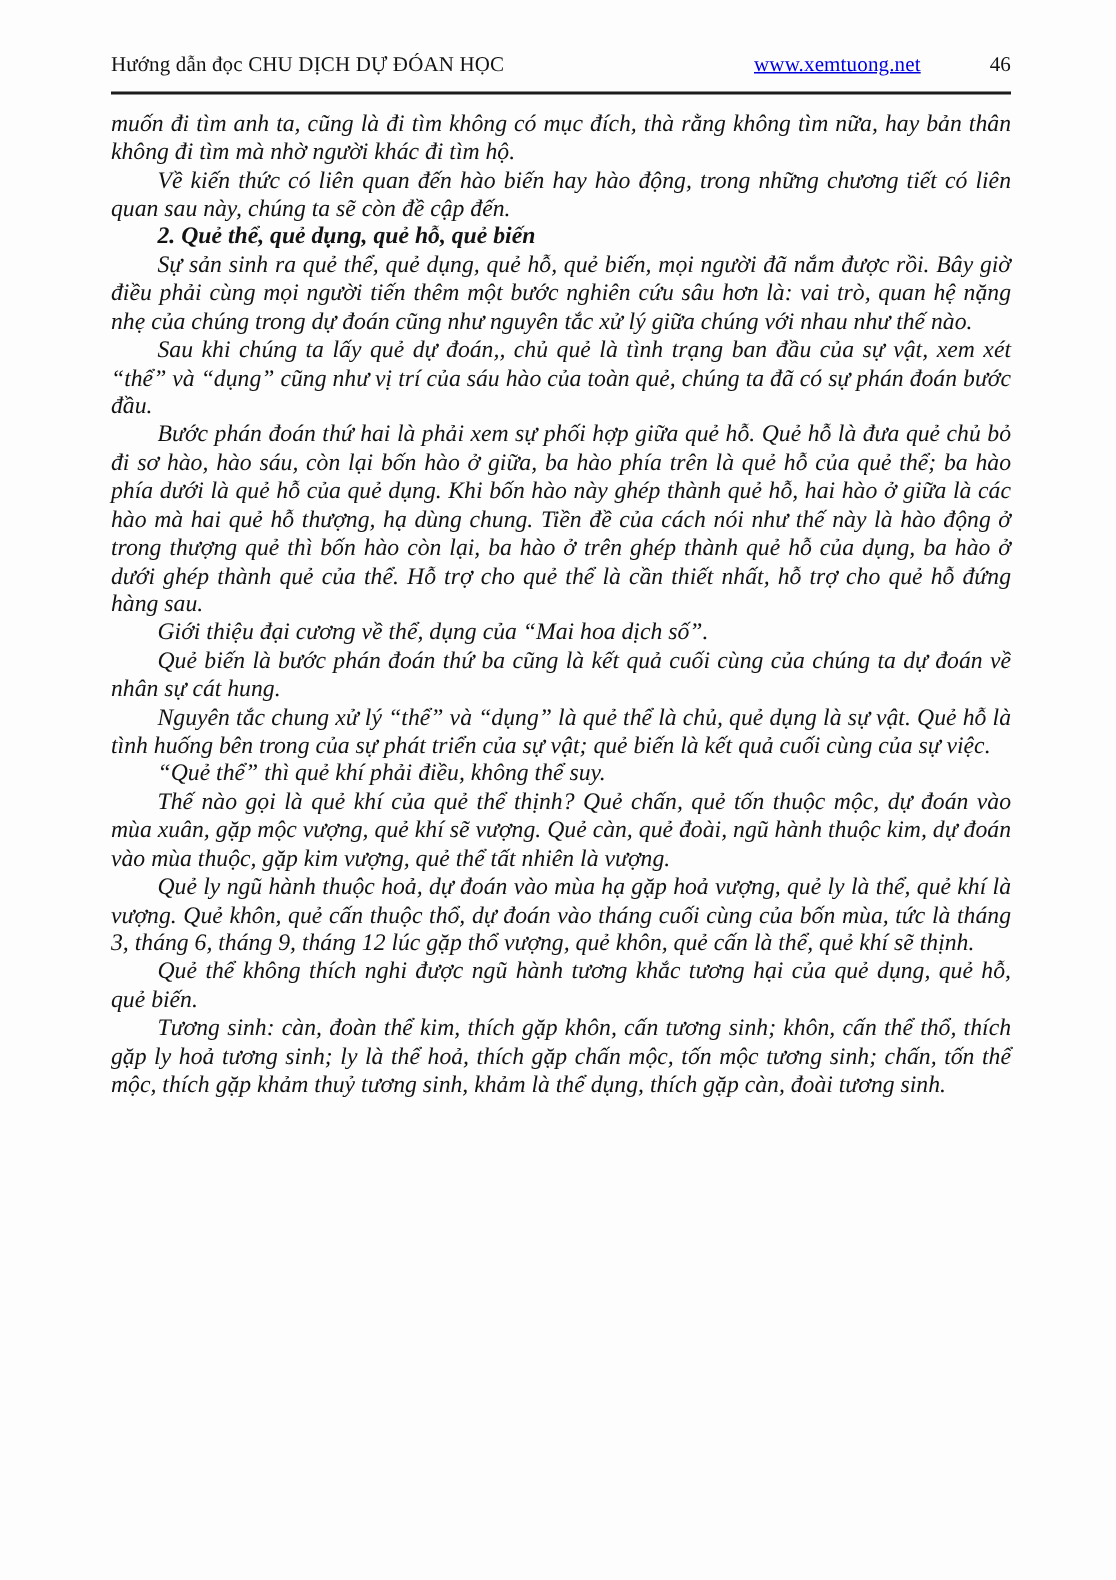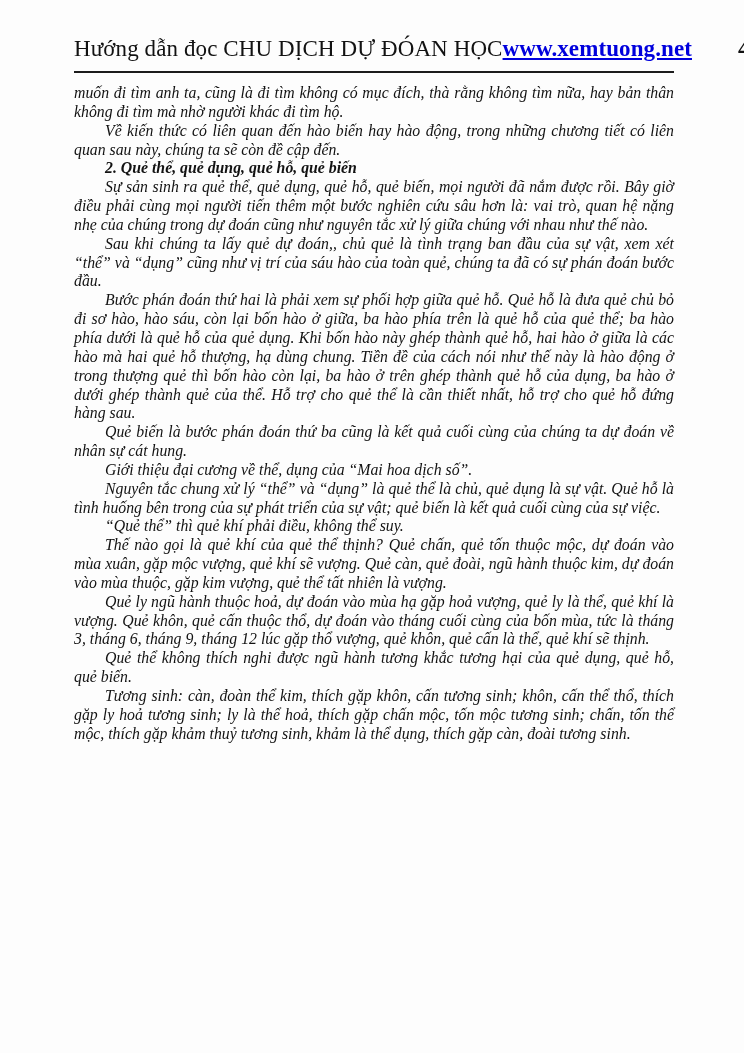--- a/index.html
+++ b/index.html
@@ -14,31 +14,30 @@
     height: 1053px;
     background: var(--bg, #fdfdfd);
     color: var(--text, #121212);
     font-family: "Liberation Serif", "DejaVu Serif", serif;
     padding: 36px 70px 0 74px;
     overflow: hidden;
   }
   .header {
     display: flex;
     align-items: baseline;
-    font-size: 23px;
+    font-size: 14px;
     letter-spacing: 0.1px;
     white-space: nowrap;
   }
   .header-title {
     flex: 1 1 auto;
   }
   .header-right {
     display: flex;
     align-items: flex-start;
-    font-weight: bold;
   }
   .website-link {
     color: var(--link, #0000dd);
     text-decoration: underline;
     cursor: pointer;
   }
   .page-number {
     margin-left: 46px;
   }
   .header-divider {
@@ -76,22 +75,22 @@
     </span>
   </div>
   <hr class="header-divider">
   <div class="doc-body">
     <p>muốn đi tìm anh ta, cũng là đi tìm không có mục đích, thà rằng không tìm nữa, hay bản thân không đi tìm mà nhờ người khác đi tìm hộ.</p>
     <p class="ind">Về kiến thức có liên quan đến hào biến hay hào động, trong những chương tiết có liên quan sau này, chúng ta sẽ còn đề cập đến.</p>
     <p class="ind heading">2. Quẻ thể, quẻ dụng, quẻ hỗ, quẻ biến</p>
     <p class="ind">Sự sản sinh ra quẻ thể, quẻ dụng, quẻ hỗ, quẻ biến, mọi người đã nắm được rồi. Bây giờ điều phải cùng mọi người tiến thêm một bước nghiên cứu sâu hơn là: vai trò, quan hệ nặng nhẹ của chúng trong dự đoán cũng như nguyên tắc xử lý giữa chúng với nhau như thế nào.</p>
     <p class="ind">Sau khi chúng ta lấy quẻ dự đoán,, chủ quẻ là tình trạng ban đầu của sự vật, xem xét “thể” và “dụng” cũng như vị trí của sáu hào của toàn quẻ, chúng ta đã có sự phán đoán bước đầu.</p>
     <p class="ind">Bước phán đoán thứ hai là phải xem sự phối hợp giữa quẻ hỗ. Quẻ hỗ là đưa quẻ chủ bỏ đi sơ hào, hào sáu, còn lại bốn hào ở giữa, ba hào phía trên là quẻ hỗ của quẻ thể; ba hào phía dưới là quẻ hỗ của quẻ dụng. Khi bốn hào này ghép thành quẻ hỗ, hai hào ở giữa là các hào mà hai quẻ hỗ thượng, hạ dùng chung. Tiền đề của cách nói như thế này là hào động ở trong thượng quẻ thì bốn hào còn lại, ba hào ở trên ghép thành quẻ hỗ của dụng, ba hào ở dưới ghép thành quẻ của thể. Hỗ trợ cho quẻ thể là cần thiết nhất, hỗ trợ cho quẻ hỗ đứng hàng sau.</p>
+    <p class="ind">Giới thiệu đại cương về thể, dụng của “Mai hoa dịch số”.</p>
     <p class="ind">Quẻ biến là bước phán đoán thứ ba cũng là kết quả cuối cùng của chúng ta dự đoán về nhân sự cát hung.</p>
-    <p class="ind">Giới thiệu đại cương về thể, dụng của “Mai hoa dịch số”.</p>
     <p class="ind">Nguyên tắc chung xử lý “thể” và “dụng” là quẻ thể là chủ, quẻ dụng là sự vật. Quẻ hỗ là tình huống bên trong của sự phát triển của sự vật; quẻ biến là kết quả cuối cùng của sự việc.</p>
     <p class="ind">“Quẻ thể” thì quẻ khí phải điều, không thể suy.</p>
     <p class="ind">Thế nào gọi là quẻ khí của quẻ thể thịnh? Quẻ chấn, quẻ tốn thuộc mộc, dự đoán vào mùa xuân, gặp mộc vượng, quẻ khí sẽ vượng. Quẻ càn, quẻ đoài, ngũ hành thuộc kim, dự đoán vào mùa thuộc, gặp kim vượng, quẻ thể tất nhiên là vượng.</p>
     <p class="ind">Quẻ ly ngũ hành thuộc hoả, dự đoán vào mùa hạ gặp hoả vượng, quẻ ly là thể, quẻ khí là vượng. Quẻ khôn, quẻ cấn thuộc thổ, dự đoán vào tháng cuối cùng của bốn mùa, tức là tháng 3, tháng 6, tháng 9, tháng 12 lúc gặp thổ vượng, quẻ khôn, quẻ cấn là thể, quẻ khí sẽ thịnh.</p>
     <p class="ind">Quẻ thể không thích nghi được ngũ hành tương khắc tương hại của quẻ dụng, quẻ hỗ, quẻ biến.</p>
     <p class="ind">Tương sinh: càn, đoàn thể kim, thích gặp khôn, cấn tương sinh; khôn, cấn thể thổ, thích gặp ly hoả tương sinh; ly là thể hoả, thích gặp chấn mộc, tốn mộc tương sinh; chấn, tốn thể mộc, thích gặp khảm thuỷ tương sinh, khảm là thể dụng, thích gặp càn, đoài tương sinh.</p>
   </div>
 </div>
 
 </body></html>

